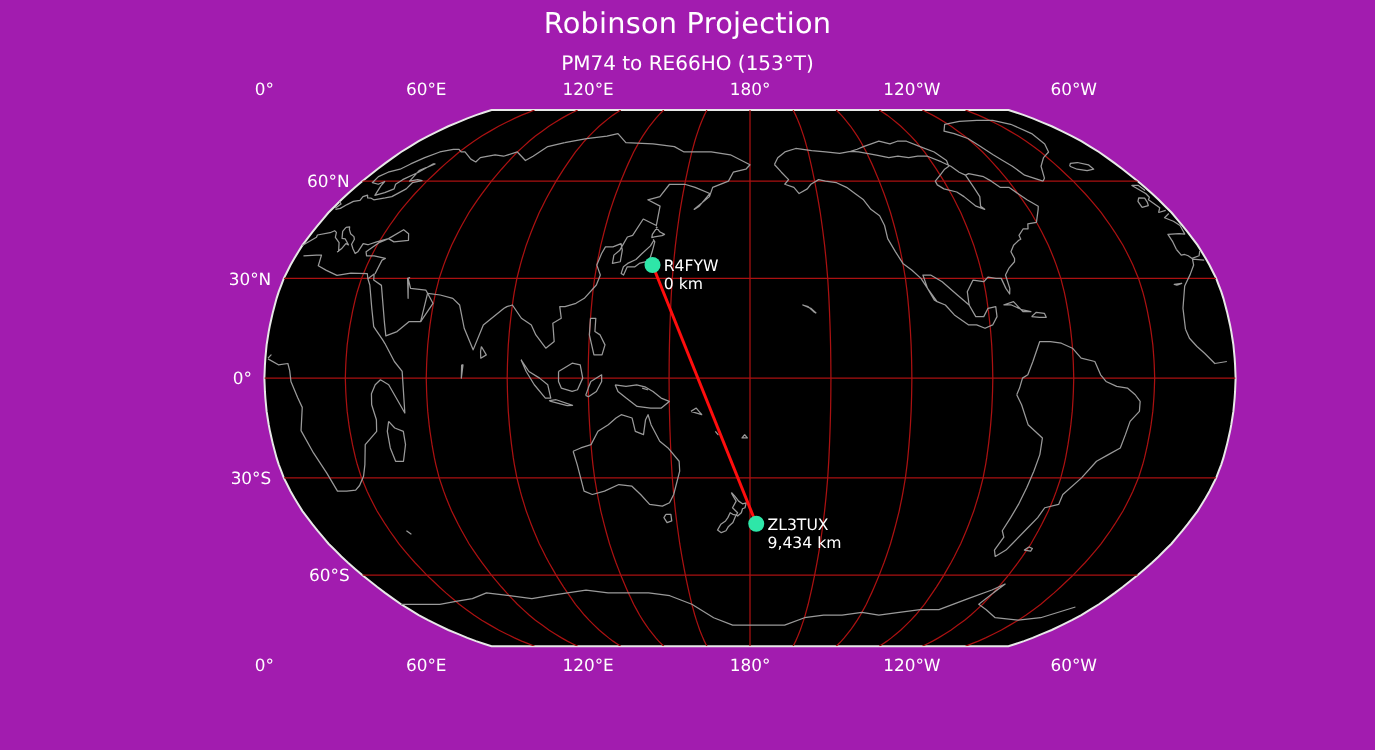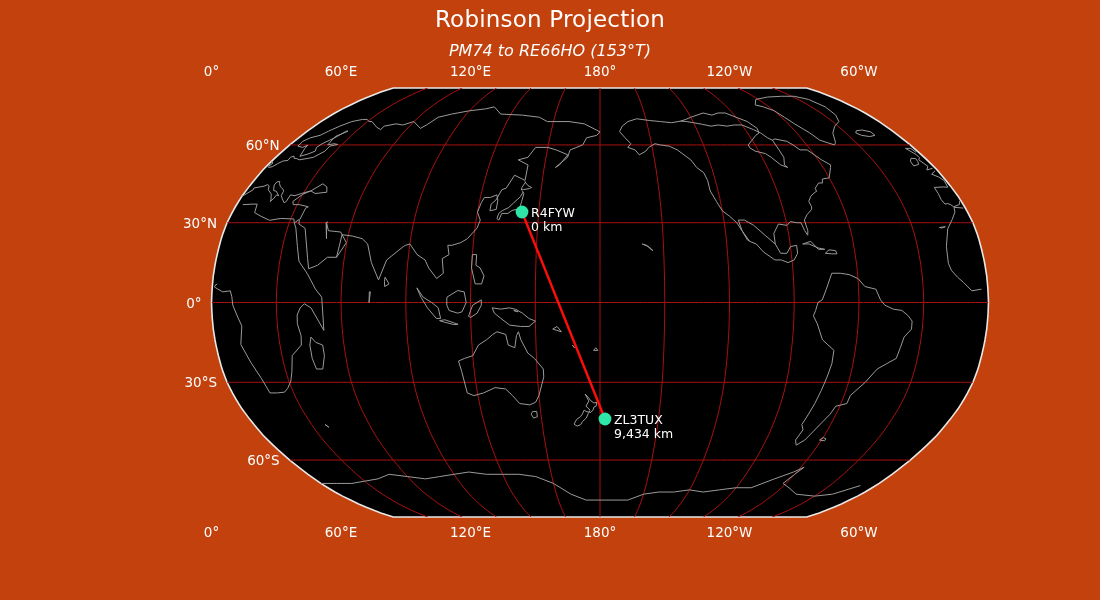--- a/index.html
+++ b/index.html
@@ -1,26 +1,26 @@
 <!DOCTYPE html>
 <html><head>
 <meta charset="utf-8">
 <style>
   html,body{margin:0;padding:0;background:#000;}
   body{width:1100px;height:600px;overflow:hidden;
        font-family:"DejaVu Sans","Liberation Sans",sans-serif;}
-  #stage{position:relative;width:1100px;height:600px;background:#c2410c;}
+  #stage{position:relative;width:1100px;height:600px;background:#a21caf;}
 
   .title{
     position:absolute;left:0;top:6px;width:1100px;text-align:center;
     color:#ffffff;font-size:23px;letter-spacing:.2px;
   }
   .subtitle{
     position:absolute;left:0;top:41px;width:1100px;text-align:center;
-    color:#ffffff;font-size:16px;font-style:italic;
+    color:#ffffff;font-size:16px;
   }
 
   svg.map{position:absolute;left:0;top:0;width:1100px;height:600px;}
 
   .tick-lon, .tick-lat{
     fill:#ffffff;font-size:13.5px;
     font-family:"DejaVu Sans","Liberation Sans",sans-serif;
   }
   .tick-lon{text-anchor:middle;}
   .tick-lat{text-anchor:end;}

